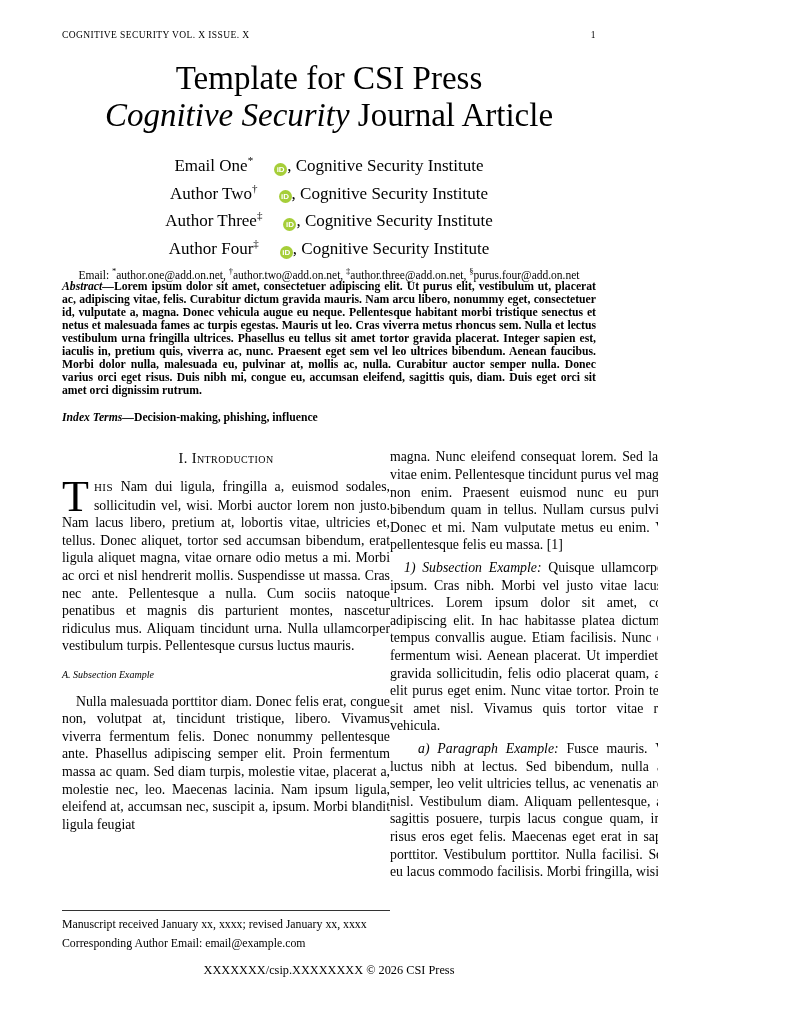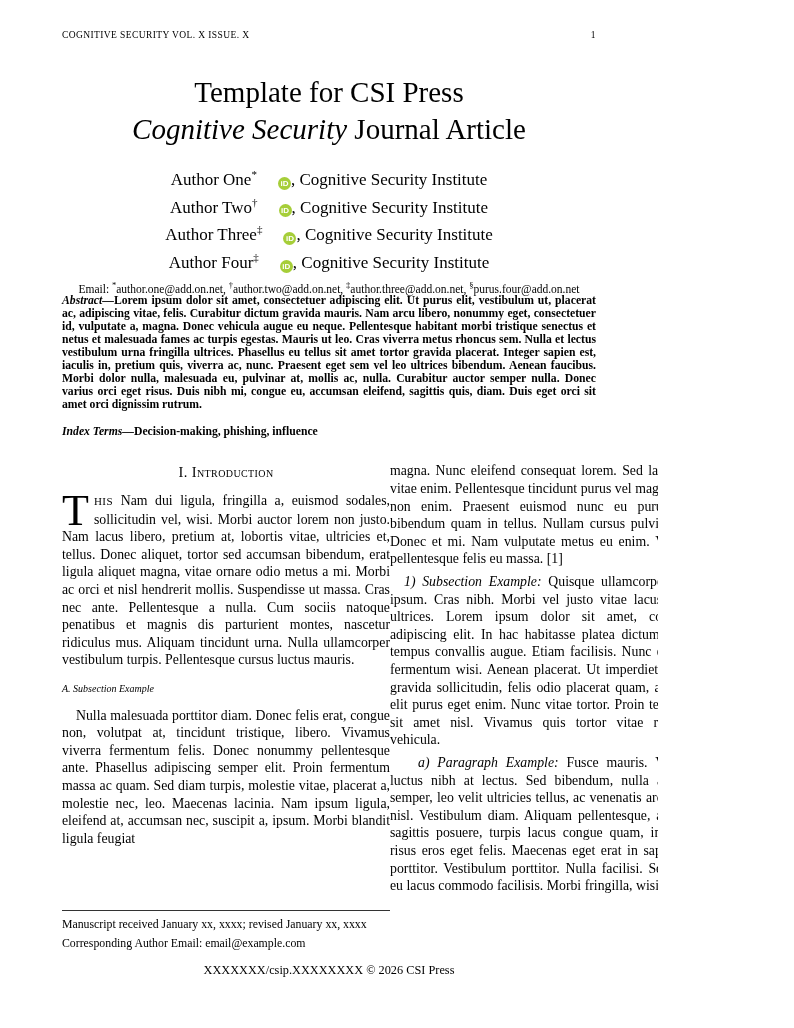--- a/index.html
+++ b/index.html
@@ -20,24 +20,24 @@
   
   .running-header {
     display: flex;
     justify-content: space-between;
     font-size: 9.5px;
     letter-spacing: 0.4px;
   }
 
   
   .title {
-    margin-top: 34px;
+    margin-top: 20px;
     text-align: center;
     font-weight: 400;
-    font-size: 29px;
+    font-size: 33px;
     line-height: 37px;
   }
   .title em { font-style: italic; }
 
   
   .authors { margin-top: 15px; text-align: center; }
   .author-line { font-size: 17px; line-height: 23px; }
   .author-line sup.mark { font-size: 11px; }
   .orcid {
     display: inline-block;
@@ -148,21 +148,21 @@
 <div class="page">
 
   <div class="running-header">
     <span>COGNITIVE SECURITY VOL. X ISSUE. X</span>
     <span>1</span>
   </div>
 
   <h1 class="title"><span>Template for CSI Press</span><br><em>Cognitive Security</em><span> Journal Article</span></h1>
 
   <div class="authors">
-    <div class="author-line"><span>Author One</span><sup class="mark">*</sup><span class="orcid" style="background: rgb(166, 206, 57);">iD</span><span>, Cognitive Security Institute</span></div>
+    <div class="author-line"><span>Email One</span><sup class="mark">*</sup><span class="orcid" style="background: rgb(166, 206, 57);">iD</span><span>, Cognitive Security Institute</span></div>
     <div class="author-line"><span>Author Two</span><sup class="mark">†</sup><span class="orcid" style="background: rgb(166, 206, 57);">iD</span><span>, Cognitive Security Institute</span></div>
     <div class="author-line"><span>Author Three</span><sup class="mark">‡</sup><span class="orcid" style="background: rgb(166, 206, 57);">iD</span><span>, Cognitive Security Institute</span></div>
     <div class="author-line"><span>Author Four</span><sup class="mark">‡</sup><span class="orcid" style="background: rgb(166, 206, 57);">iD</span><span>, Cognitive Security Institute</span></div>
   </div>
 
   <div class="emails"><span>Email: </span><sup>*</sup><span class="email-addr">author.one@add.on.net</span><span>, </span><sup>†</sup><span class="email-addr">author.two@add.on.net</span><span>, </span><sup>‡</sup><span class="email-addr">author.three@add.on.net</span><span>, </span><sup>§</sup><span class="email-addr">purus.four@add.on.net</span><span></span></div>
 
   <div class="abstract"><span class="abs-label">Abstract—</span><span>Lorem ipsum dolor sit amet, consectetuer adipiscing elit. Ut purus elit, vestibulum ut, placerat ac, adipiscing vitae, felis. Curabitur dictum gravida mauris. Nam arcu libero, nonummy eget, consectetuer id, vulputate a, magna. Donec vehicula augue eu neque. Pellentesque habitant morbi tristique senectus et netus et malesuada fames ac turpis egestas. Mauris ut leo. Cras viverra metus rhoncus sem. Nulla et lectus vestibulum urna fringilla ultrices. Phasellus eu tellus sit amet tortor gravida placerat. Integer sapien est, iaculis in, pretium quis, viverra ac, nunc. Praesent eget sem vel leo ultrices bibendum. Aenean faucibus. Morbi dolor nulla, malesuada eu, pulvinar at, mollis ac, nulla. Curabitur auctor semper nulla. Donec varius orci eget risus. Duis nibh mi, congue eu, accumsan eleifend, sagittis quis, diam. Duis eget orci sit amet orci dignissim rutrum.</span></div>
 
   <div class="index-terms"><span class="it-label">Index Terms—</span><span>Decision-making, phishing, influence</span></div>

